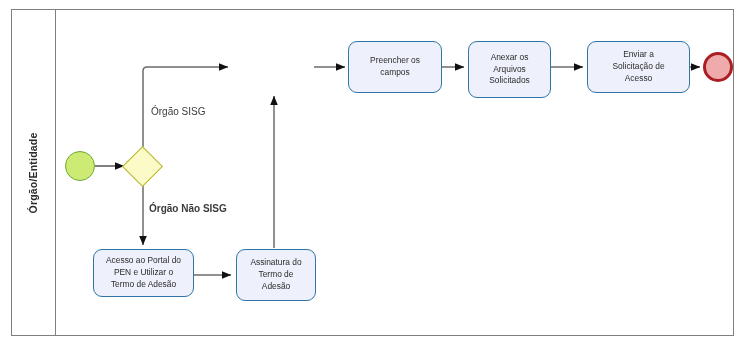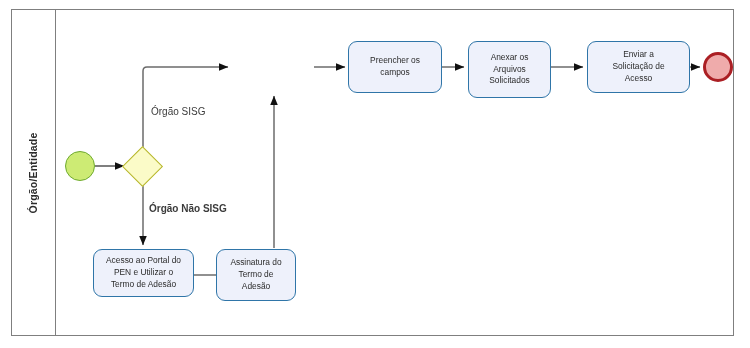--- a/index.html
+++ b/index.html
@@ -172,17 +172,17 @@
   <div class="task" style="left:587px; top:41px; width:103px; height:52px;">Enviar a
 Solicitação de
 Acesso</div>
 
   <div class="end-event" style="left:703px; top:52px;"></div>
 
   <div class="task" style="left:93px; top:249px; width:101px; height:48px;">Acesso ao Portal do
 PEN e Utilizar o
 Termo de Adesão</div>
 
-  <div class="task" style="left:216px; top:249px; width:80px; height:52px;">Assinatura do
+  <div class="task" style="left:236px; top:249px; width:80px; height:52px;">Assinatura do
 Termo de
 Adesão</div>
 
 </div>
 
 </body></html>

